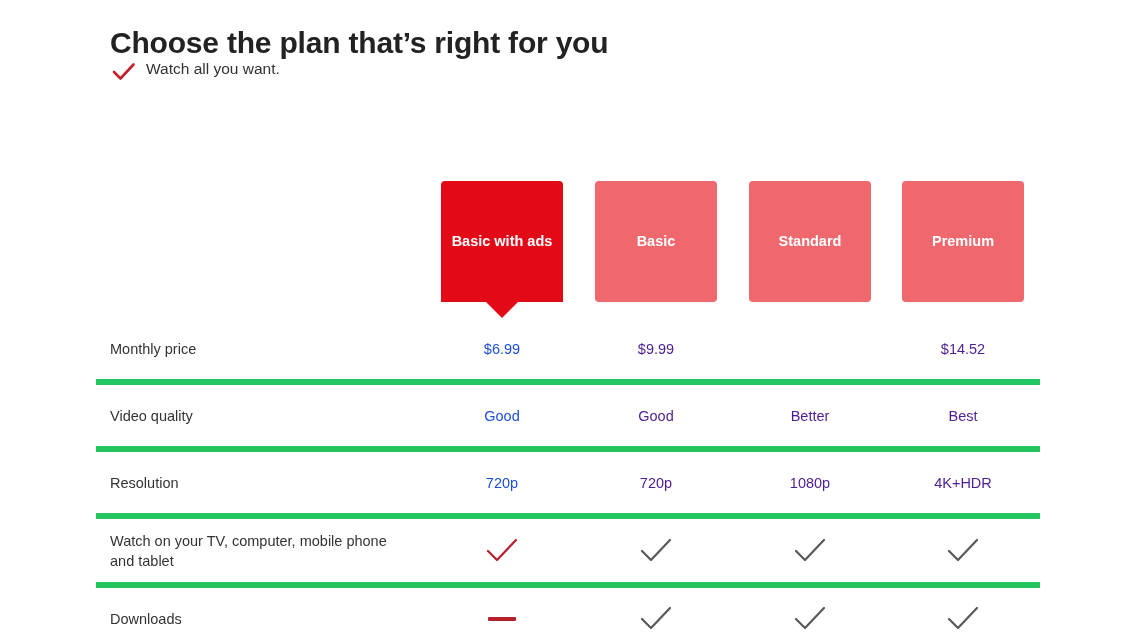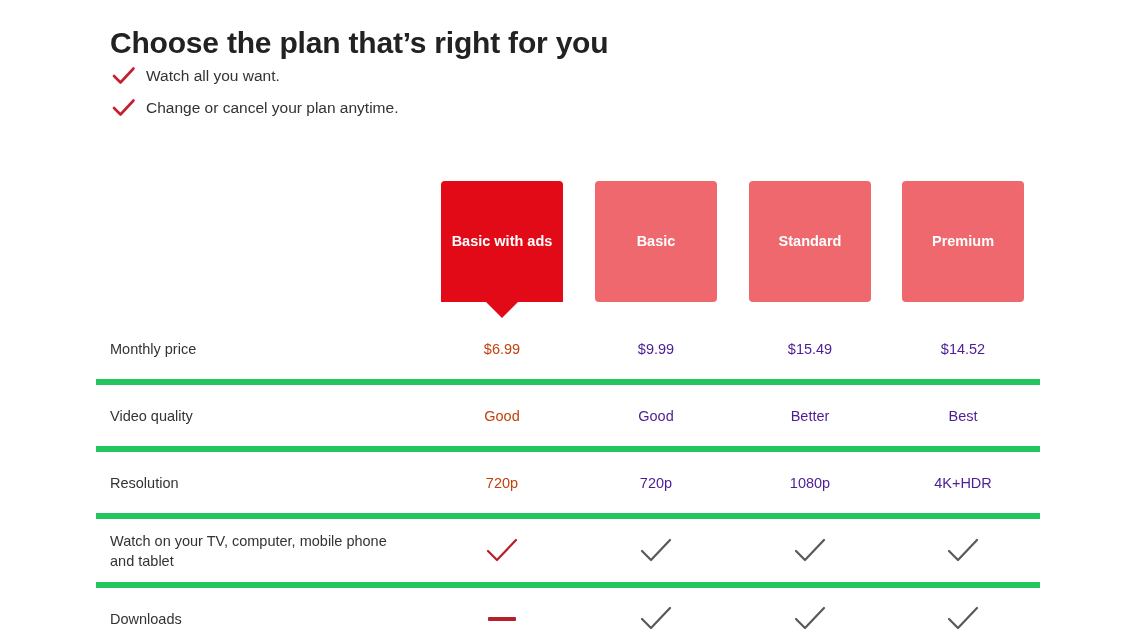--- a/index.html
+++ b/index.html
@@ -35,21 +35,21 @@
   }
 
   .benefits {
     position: absolute;
     left: 112px;
     top: 60px;
     width: 600px;
   }
   .benefit-row {
     display: flex;
-    align-items: center;
+    align-items: flex-start;
     height: 32px;
   }
   .benefit-check {
     width: 28px;
     height: 24px;
     flex: 0 0 28px;
     display: flex;
     align-items: center;
     justify-content: flex-start;
   }
@@ -132,21 +132,21 @@
     position: absolute;
     top: 0;
     height: 100%;
     width: 122px;
     display: flex;
     align-items: center;
     justify-content: center;
     font-size: 14.5px;
     color: #4c1d95;
   }
-  .cell.highlight { color: #c2410c; }
+  .cell.highlight { color: #1d4ed8; }
 
   .dash {
     display: block;
     width: 28px;
     height: 4px;
     background: #b5202c;
     border-radius: 1px;
   }
 
   svg { display: block; }
@@ -160,28 +160,20 @@
 
   <div class="benefits">
     <div class="benefit-row">
       <span class="benefit-check">
         <svg width="24" height="20" viewBox="0 0 24 20">
             <path d="M2 10 L8.5 16.5 L21.5 2.5" fill="none" stroke="#c4202c" stroke-width="2.6" stroke-linecap="round" stroke-linejoin="round"></path>
           </svg>
       </span>
       <span class="benefit-text">Watch all you want.</span>
     </div>
-    <div class="benefit-row">
-      <span class="benefit-check">
-        <svg width="24" height="20" viewBox="0 0 24 20">
-            <path d="M2 10 L8.5 16.5 L21.5 2.5" fill="none" stroke="#c4202c" stroke-width="2.6" stroke-linecap="round" stroke-linejoin="round"></path>
-          </svg>
-      </span>
-      <span class="benefit-text">Change or cancel your plan anytime.</span>
-    </div>
   </div>
 
   <div class="cards">
     <div class="card selected" style="left:441px">
       <span class="card-label">Basic with ads</span>
       <span class="pointer"></span>
     </div>
     <div class="card" style="left:749px">
       <span class="card-label">Standard</span>
     </div>
@@ -192,21 +184,20 @@
       <span class="card-label">Premium</span>
     </div>
   </div>
 
   <div class="table">
 
     <div class="trow">
       <div class="feature-label">Monthly price</div>
       <div class="cell highlight" style="left:345px">$6.99</div>
       <div class="cell" style="left:499px">$9.99</div>
-      <div class="cell" style="left:653px">$15.49</div>
       <div class="cell" style="left:806px">$14.52</div>
     </div>
 
     <div class="trow">
       <div class="feature-label">Video quality</div>
       <div class="cell highlight" style="left:345px">Good</div>
       <div class="cell" style="left:499px">Good</div>
       <div class="cell" style="left:653px">Better</div>
       <div class="cell" style="left:806px">Best</div>
     </div>

